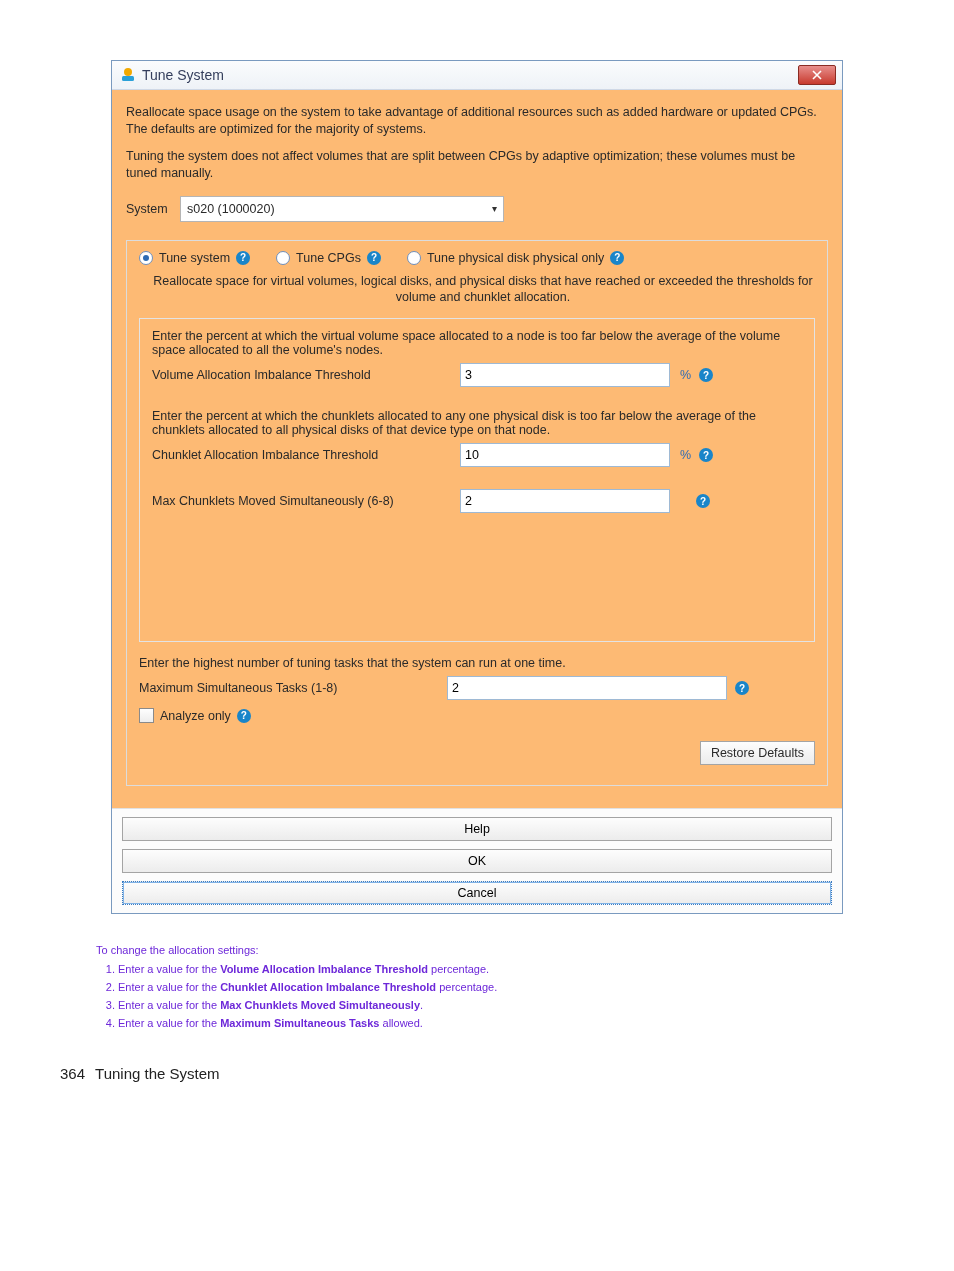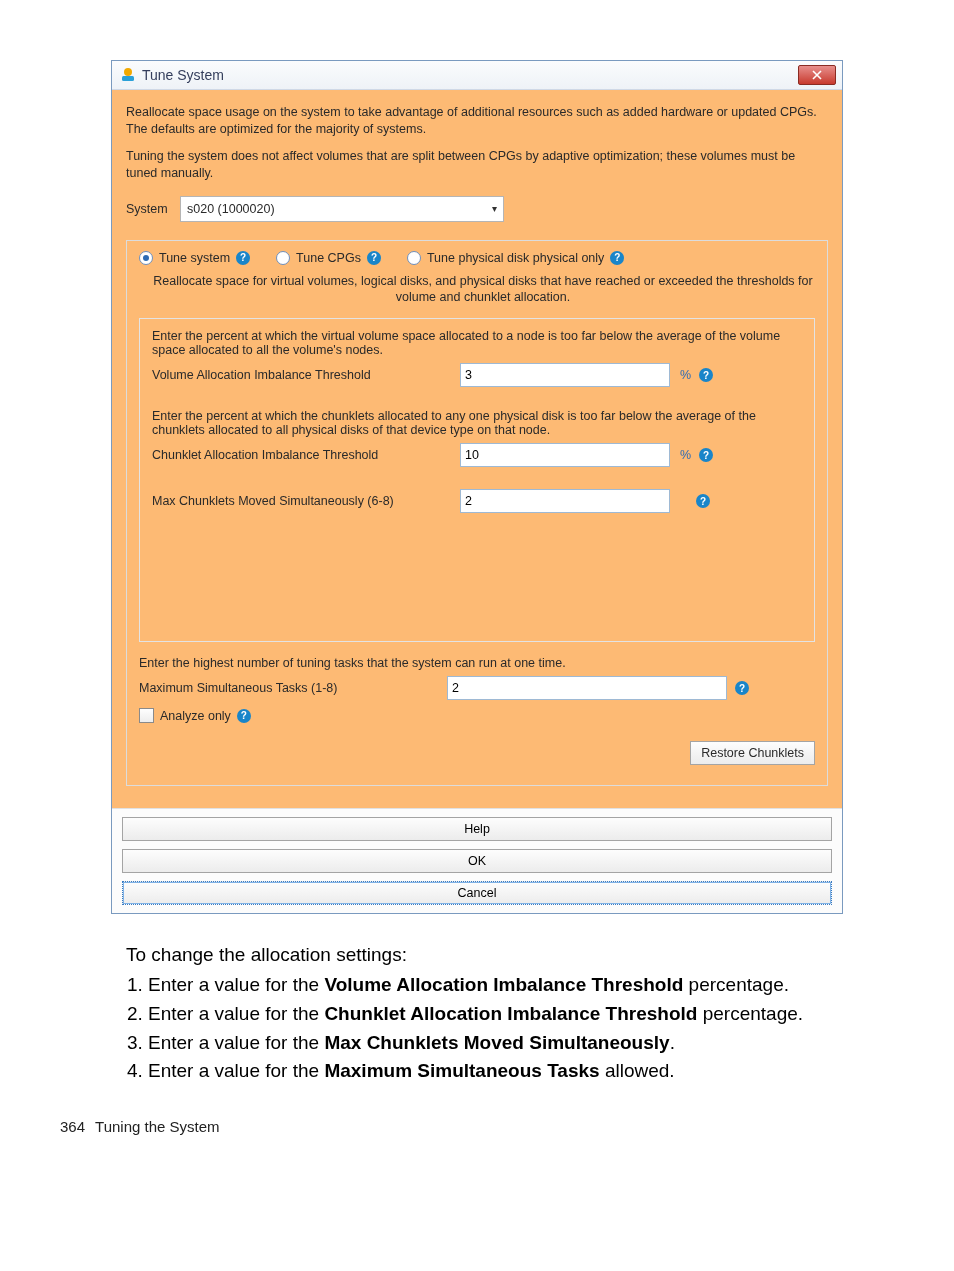--- a/index.html
+++ b/index.html
@@ -110,21 +110,21 @@
     outline: 1px solid #7fb2e6;
     outline-offset: -2px;
   }
   .footer-bar {
     border-top: 1px solid #e1e1e1;
     padding: 8px 10px; display:flex; justify-content:flex-end; gap:8px;
     background:#fcfcfc;
     flex-direction:column;
   }
   
-  .doc-text { font-family: Arial, Helvetica, sans-serif; font-size: 19px; color:#000000; margin-left: 66px; }
+  .doc-text { font-family: Arial, Helvetica, sans-serif; font-size: 11px; color:#6d28d9; margin-left: 36px; }
   .doc-text .lead { margin: 8px 0 6px 0; }
   .doc-text ol { margin: 2px 0 0 0; padding-left: 22px; }
   .doc-text li { margin: 3px 0; line-height:1.35; }
   .doc-text b { font-weight: bold; }
   .page-footer {
     margin-top: 34px; font-size: 15px; color:#222;
     display:flex; align-items:center; gap:10px;
   }
 </style>
 </head>
@@ -222,21 +222,21 @@
           <span class="help-icon">?</span>
         </div>
 
         <div class="checkbox-row">
           <span class="checkbox"></span>
           <span>Analyze only</span>
           <span class="help-icon">?</span>
         </div>
 
         <div class="restore-row">
-          <span class="btn">Restore Chunklets</span>
+          <span class="btn">Restore Defaults</span>
         </div>
       </div>
     </div>
 
     <div class="footer-bar">
       <span class="btn">Help</span>
       <span class="btn">OK</span>
       <span class="btn cancel">Cancel</span>
     </div>
   </div>

